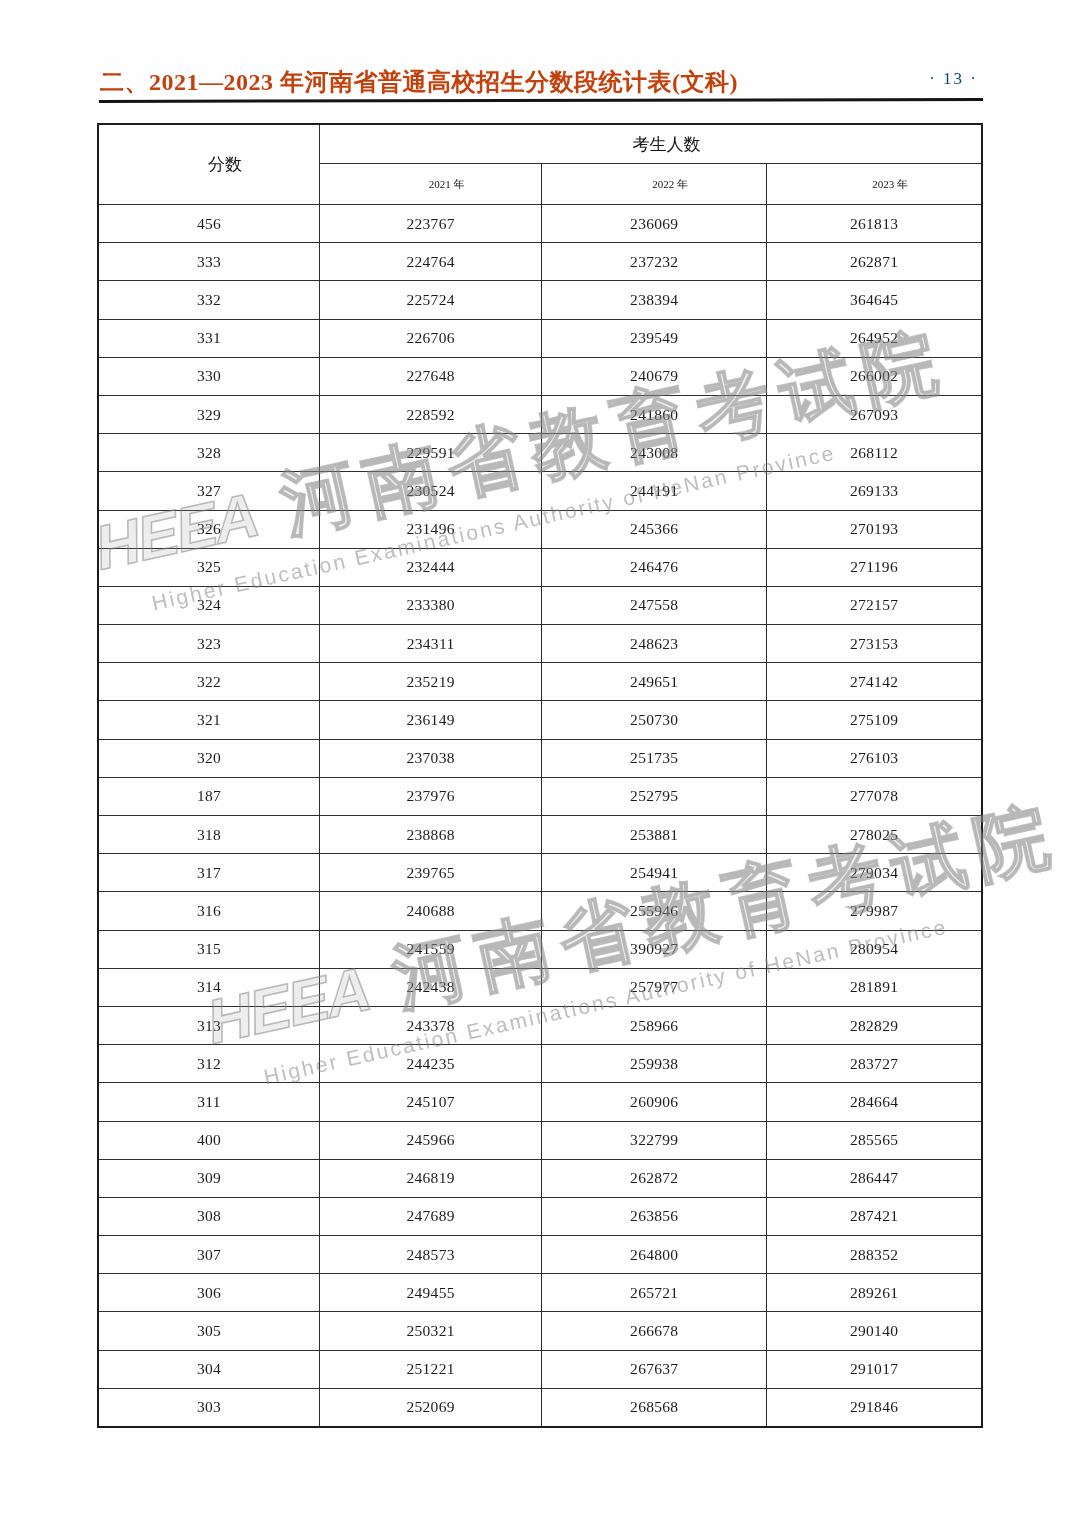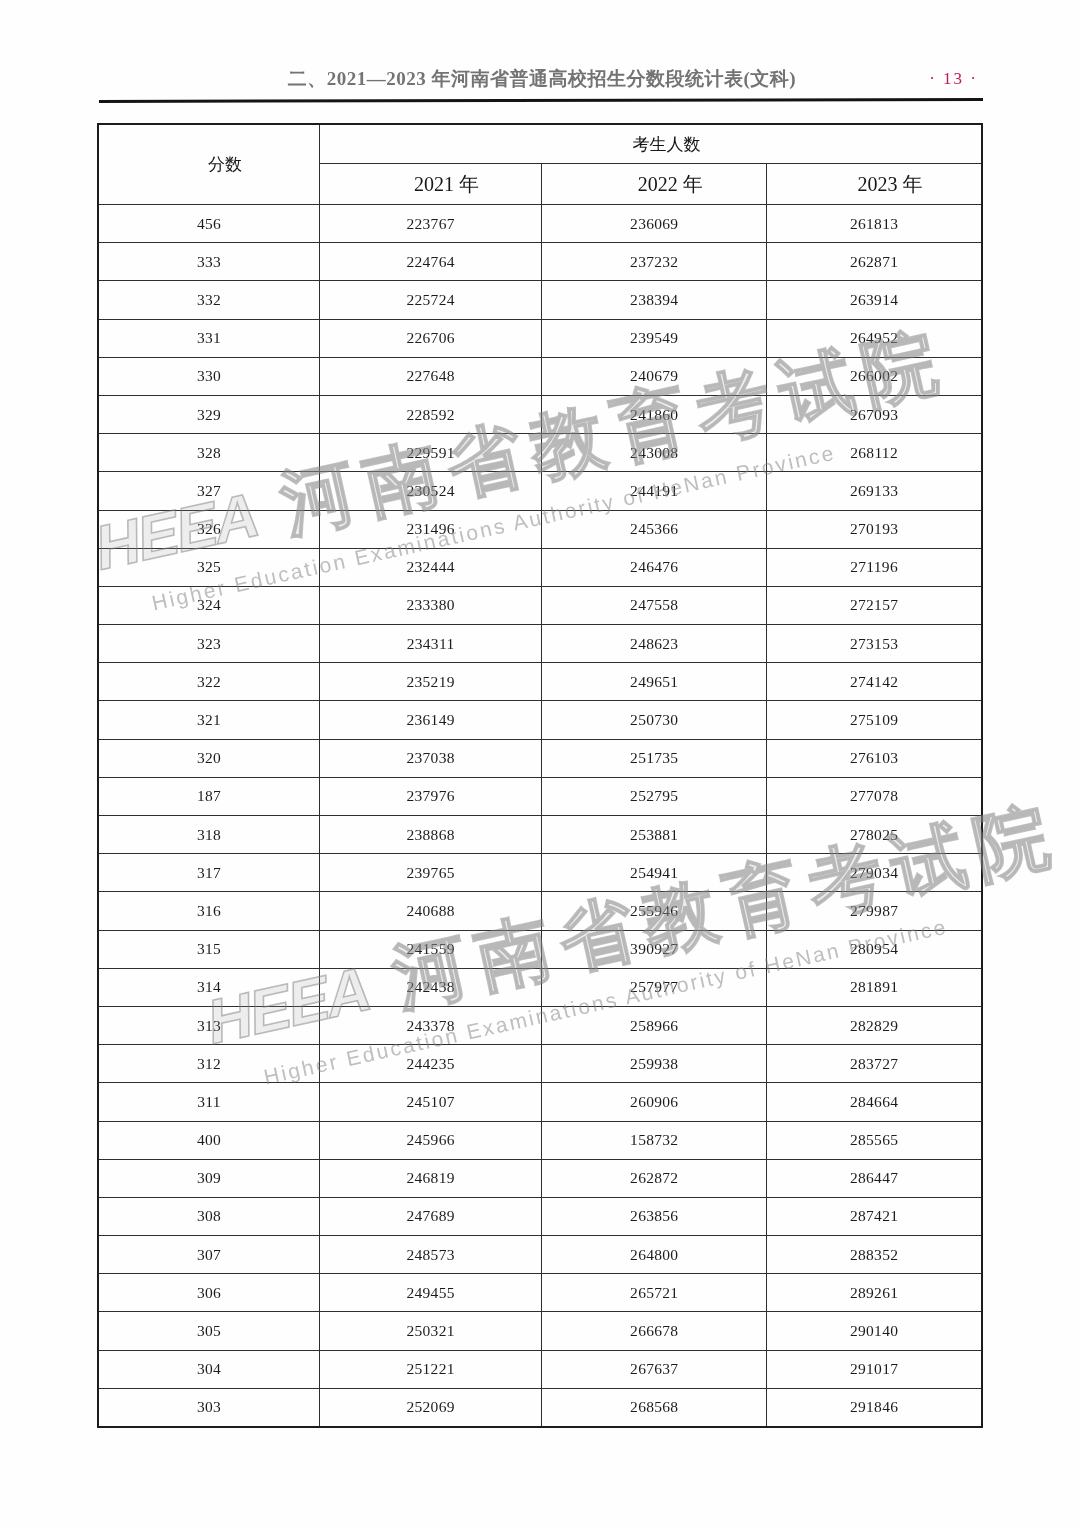--- a/index.html
+++ b/index.html
@@ -5,42 +5,42 @@
   html,body{margin:0;padding:0;}
   body{
     width:1080px;height:1527px;position:relative;background:#ffffff;
     font-family:"Liberation Serif","DejaVu Serif",serif;color:#1b1b1b;overflow:hidden;
   }
   .page{position:absolute;inset:0;background:#fefefe;}
 
   
   .page-header{position:absolute;top:66px;left:100px;width:884px;height:30px;}
   .doc-title{
-    text-align:center;font-size:19px;font-weight:bold;letter-spacing:0.5px;color:#737373;
+    font-size:24px;font-weight:bold;letter-spacing:0.5px;color:#c2410c;
   }
   .page-number{
-    position:absolute;right:6px;top:3px;font-size:17px;color:#be185d;letter-spacing:2px;
+    position:absolute;right:6px;top:3px;font-size:17px;color:#0c4a6e;letter-spacing:2px;
   }
   .header-rule{
     position:absolute;top:99px;left:99px;width:884px;height:0;
     border-top:3px solid #141414;transform:rotate(-0.12deg);
   }
 
   
   table.score-table{
     position:absolute;left:97px;top:123px;width:886px;
     border-collapse:collapse;table-layout:fixed;z-index:1;background:transparent;
   }
   .score-table th,.score-table td{
     border:1px solid #2e2e2e;text-align:center;vertical-align:middle;
     padding:0;font-weight:normal;background:transparent;
   }
   .score-table{border:2px solid #1c1c1c;}
   .score-table thead th{font-size:17px;color:#151515;padding-left:32px;}
-  .score-table thead tr.year-row th{font-size:20px;height:40px;}
+  .score-table thead tr.year-row th{font-size:11px;height:40px;}
   .score-table thead tr.group-row th{height:38px;}
   .score-table tbody td{height:37.2px;font-size:15.5px;color:#1c1c1c;letter-spacing:0.3px;}
 
   
   .watermark{
     position:absolute;z-index:2;pointer-events:none;
     transform:rotate(-12.5deg);transform-origin:left center;
     display:flex;flex-direction:column;white-space:nowrap;
   }
   .wm-row1{display:flex;align-items:center;gap:26px;}
@@ -120,21 +120,21 @@
         <tr>
           <td>333</td>
           <td>224764</td>
           <td>237232</td>
           <td>262871</td>
         </tr>
         <tr>
           <td>332</td>
           <td>225724</td>
           <td>238394</td>
-          <td>263914</td>
+          <td>364645</td>
         </tr>
         <tr>
           <td>331</td>
           <td>226706</td>
           <td>239549</td>
           <td>264952</td>
         </tr>
         <tr>
           <td>330</td>
           <td>227648</td>
@@ -251,21 +251,21 @@
         </tr>
         <tr>
           <td>311</td>
           <td>245107</td>
           <td>260906</td>
           <td>284664</td>
         </tr>
         <tr>
           <td>400</td>
           <td>245966</td>
-          <td>158732</td>
+          <td>322799</td>
           <td>285565</td>
         </tr>
         <tr>
           <td>309</td>
           <td>246819</td>
           <td>262872</td>
           <td>286447</td>
         </tr>
         <tr>
           <td>308</td>

